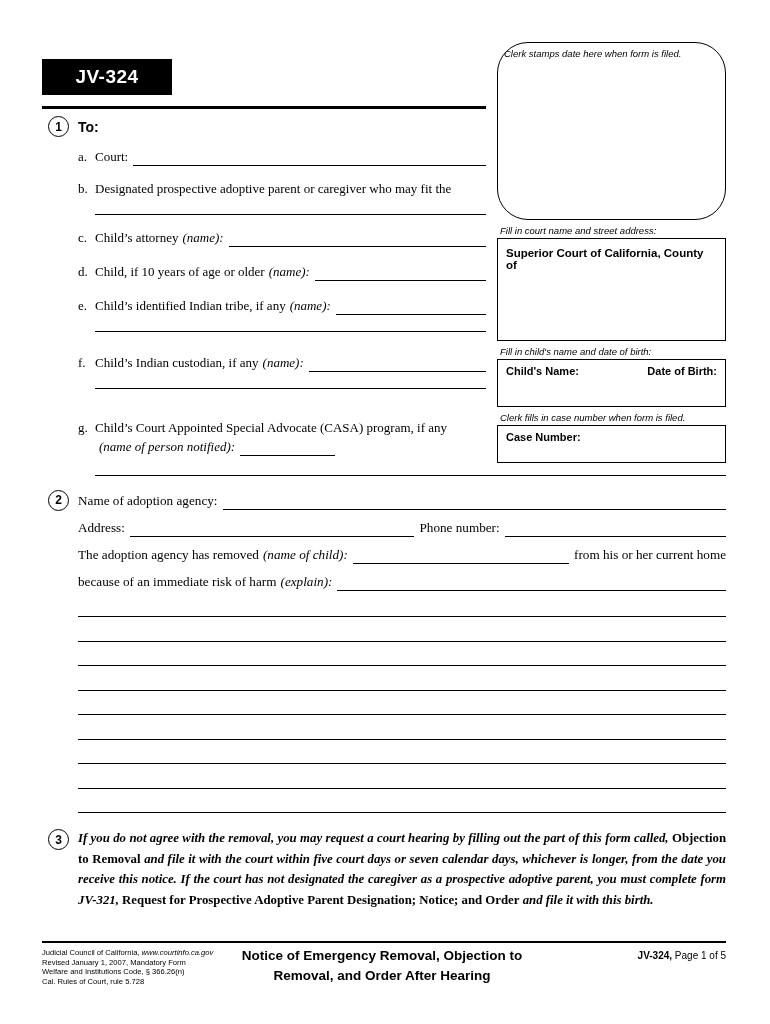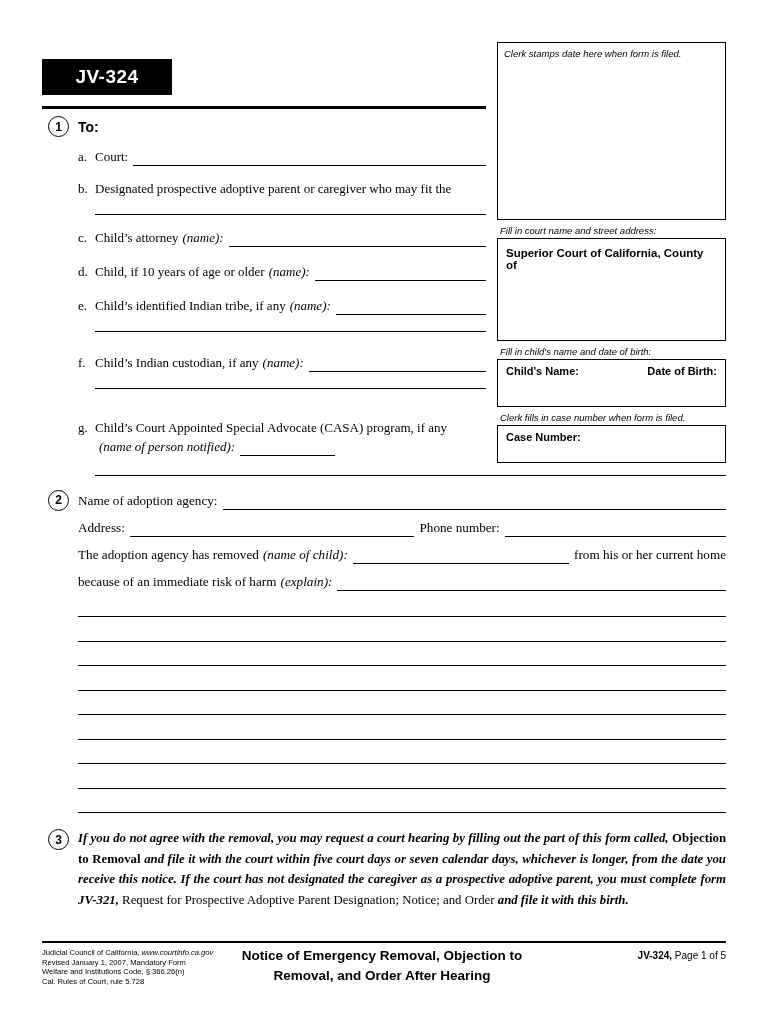--- a/index.html
+++ b/index.html
@@ -35,21 +35,21 @@
     position: absolute; top: 106px; left: 42px;
     width: 444px; height: 3px; background: #000;
   }
 
   
   .right-col {
     position: absolute; top: 42px; left: 497px; width: 229px;
     font-family: "Liberation Sans", sans-serif;
   }
   .box { border: 1px solid #000; background: #fff; }
-  .stamp-box { height: 178px; padding: 5px 6px; }
+  .stamp-box { height: 178px; padding: 5px 6px; border-radius: 31px; }
   .stamp-note, .caption { font-size: 9.5px; font-style: italic; }
   .caption { margin: 5px 0 2px 3px; }
   .court-box { height: 103px; padding: 8px 8px; font-weight: bold; font-size: 11.5px; }
   .child-box { height: 48px; padding: 5px 8px; font-weight: bold; font-size: 11px;
                display: flex; justify-content: space-between; }
   .case-box { height: 38px; padding: 5px 8px; font-weight: bold; font-size: 11px; }
 
   
   .main { position: absolute; top: 113px; left: 42px; width: 684px; font-size: 13.2px; }
   .num-circle {
@@ -85,21 +85,21 @@
   .f27 { flex: 2.7 1 auto; } .f21 { flex: 2.1 1 auto; }
   .blank-line { border-bottom: 1px solid #000; height: 24.5px; margin-left: 36px; }
   .blank-line.first { height: 26px; }
 
   .s3-wrap { display: flex; align-items: flex-start; padding-left: 6px; margin-top: 15px; }
   .s3-wrap .num-circle { margin-top: 1px; }
   .s3-wrap .gap { width: 9px; flex: 0 0 auto; }
   .s3-para { margin: 0; width: 648px; text-align: justify; font-size: 12.8px; line-height: 20.5px; }
   .bi { font-weight: bold; font-style: italic; }
   .bu { font-weight: bold; font-style: normal; }
-  .ru { font-weight: normal; font-style: normal; }
+  .ru { font-weight: bold; font-style: normal; }
 
   
   .footer-rule { position: absolute; top: 941px; left: 42px; width: 684px; height: 2px; background: #000; }
   .footer { position: absolute; top: 946px; left: 42px; width: 684px; font-family: "Liberation Sans", sans-serif; }
   .f-left { position: absolute; left: 0; top: 2px; width: 200px; font-size: 7.6px; line-height: 9.6px; }
   .f-left .url { font-style: italic; }
   .f-center { position: absolute; left: 160px; top: 0; width: 360px; text-align: center;
               font-weight: bold; font-size: 13.5px; line-height: 20px; }
   .f-right { position: absolute; right: 0; top: 4px; font-size: 10px; white-space: nowrap; }
   .f-right .fb { font-weight: bold; }

